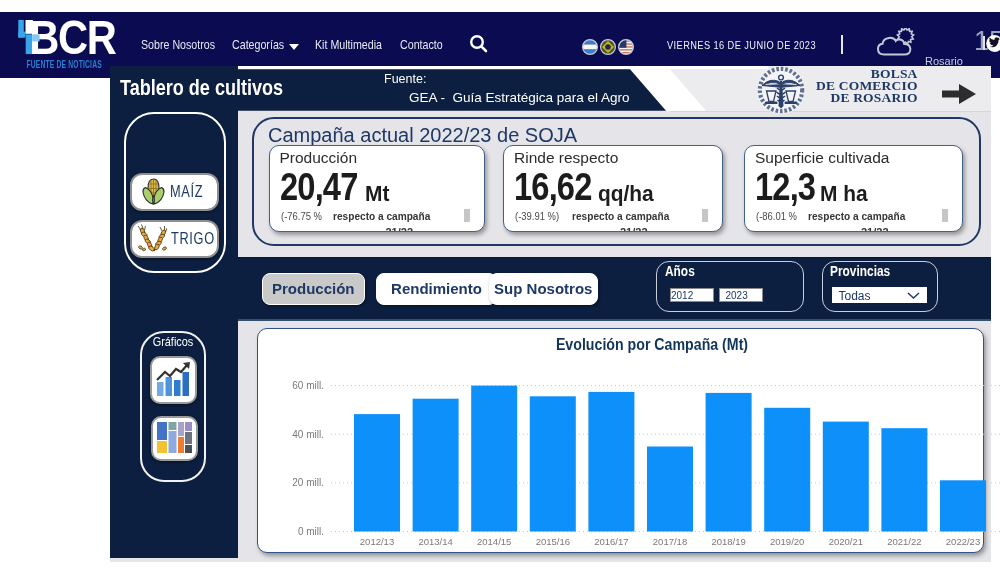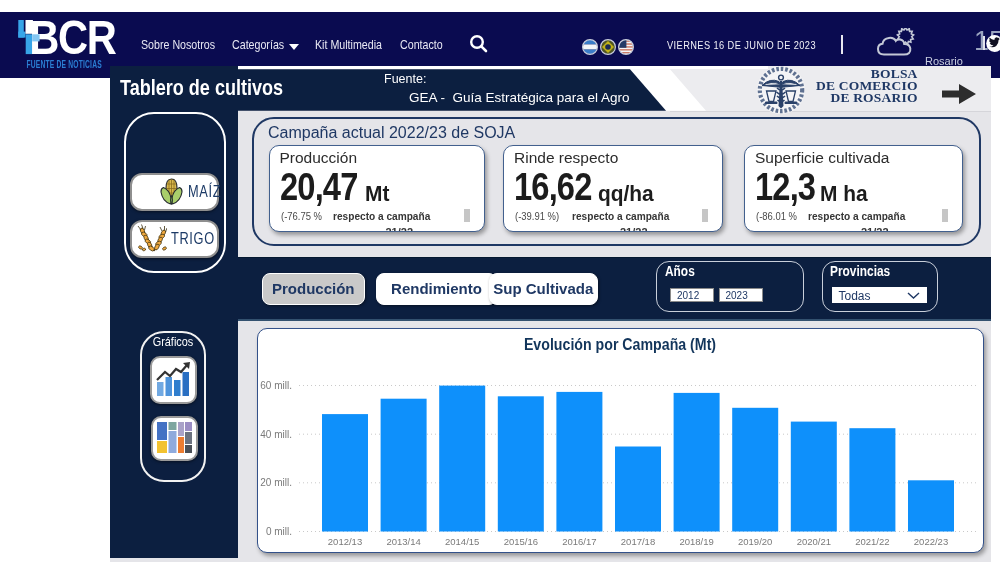--- a/index.html
+++ b/index.html
@@ -161,21 +161,21 @@
       </g>
     </svg>
     <div class="abs" style="left:706px; top:2px; color:#1F3865; font-family:'Liberation Serif',serif; font-weight:bold; font-size:13.5px; line-height:11.9px; letter-spacing:.2px;text-align:right;">BOLSA<br>DE COMERCIO<br>DE ROSARIO</div>
     <svg class="abs" style="left:832px; top:14.5px;" width="36" height="26" viewBox="0 0 36 26">
       <polygon points="0,9.5 17,9.5 17,3 34,13 17,23 17,16.5 0,16.5" fill="#2D2D2D"></polygon>
     </svg>
 
     <div class="abs" style="left:14px; top:46px; width:102px; height:161px; border:2px solid #fff; border-radius:30px;"></div>
 
 
-    <div class="cropbtn" style="top:106.5px;padding-left:18px;">
+    <div class="cropbtn" style="top:106.5px;">
       <svg style="margin-left:10px; flex:none;" width="23" height="27" viewBox="0 0 23 27">
         <path d="M11.5,1 Q17,1 17,10 Q17,20 11.5,24 Q6,20 6,10 Q6,1 11.5,1 Z" fill="#D9B94B" stroke="#23282e" stroke-width="1.1"></path>
         <g stroke="#8a6d1f" stroke-width="0.8">
           <line x1="6.6" y1="6" x2="16.4" y2="6"></line>
             <line x1="6" y1="10.5" x2="17" y2="10.5"></line>
           <line x1="6.3" y1="15" x2="16.7" y2="15"></line>
             <line x1="7.2" y1="19.5" x2="15.8" y2="19.5"></line>
           <line x1="9" y1="1.6" x2="9" y2="22.3"></line>
             <line x1="11.5" y1="1" x2="11.5" y2="24"></line>
           <line x1="14" y1="1.6" x2="14" y2="22.3"></line>
@@ -241,21 +241,21 @@
         <rect x="15.5" y="13" width="8" height="22" fill="#8FAADC"></rect>
         <rect x="25" y="4" width="6" height="14" fill="#A9A2C8"></rect>
         <rect x="25" y="19" width="6" height="16" fill="#ED7D31"></rect>
         <rect x="32" y="4" width="7" height="9" fill="#9B8EC4"></rect>
         <rect x="32" y="14" width="7" height="12" fill="#6B7280"></rect>
         <rect x="32" y="27" width="7" height="8" fill="#4A5058"></rect>
       </svg>
     </div>
 
     <div class="abs" style="left:141.5px; top:51px; width:729px; height:129px; border:2px solid #1F3864; border-radius:22px;"></div>
-    <div class="abs" style="left:158px; top:57.5px; color:#1F3864; font-size:16px;">Campaña actual 2022/23 de SOJA</div>
+    <div class="abs" style="left:158px; top:57.5px; color:#1F3864; font-size:20px;">Campaña actual 2022/23 de SOJA</div>
     <div class="card" style="left:158.5px; width:216.5px;">
       <div class="lbl">Producción</div>
       <div class="num">20,47</div>
         <div class="unit" style="left:95px;">Mt</div>
       <div class="pct">(-76.75 %</div>
       <div class="resp">respecto a campaña</div>
       <div class="resp2">21/22</div>
       <div class="thumb"></div>
     </div>
     <div class="card" style="left:393px; width:220px;">
@@ -273,35 +273,35 @@
         <div class="unit" style="left:75px;">M ha</div>
       <div class="pct">(-86.01 %</div>
       <div class="resp">respecto a campaña</div>
       <div class="resp2">21/22</div>
       <div class="thumb"></div>
     </div>
 
     <div class="abs" style="left:128px; top:191px; width:753px; height:64px; background:#0C1F40; border-top:1.5px solid #041830; border-bottom:2px solid #33516F;"></div>
     <div class="slicerbtn" style="left:151.5px; width:103.5px; background:#C9C9C9;">Producción</div>
     <div class="slicerbtn" style="left:266px; width:121px;">Rendimiento</div>
-    <div class="slicerbtn" style="left:379px; width:108.5px;">Sup Cultivada</div>
+    <div class="slicerbtn" style="left:379px; width:108.5px;">Sup Nosotros</div>
     <div class="abs" style="left:545.5px; top:195px; width:148.5px; height:50.5px; border:1.5px solid #C9CFDA; border-radius:13px;"></div>
     <div class="abs" style="left:555px; top:197px; color:#fff; font-size:14px; font-weight:bold; transform:scaleX(.85); transform-origin:left top;">Años</div>
-    <div class="abs" style="left:560px; top:222px; width:44px; height:13.5px; background:#fff; border:1px solid #8A8A8A; color:#1F3864; font-size:10px; padding-left:6px; line-height:13.5px;">2012</div>
+    <div class="abs" style="left:560px; top:222px; width:44px; height:13.5px; background:#fff; border:1px solid #8A8A8A; color:#1F3864; font-size:10px; line-height:13.5px;">2012</div>
     <div class="abs" style="left:608.5px; top:222px; width:44.5px; height:13.5px; background:#fff; border:1px solid #8A8A8A; color:#1F3864; font-size:10px; padding-left:6px; line-height:13.5px;">2023</div>
     <div class="abs" style="left:711.5px; top:195px; width:116px; height:50.5px; border:1.5px solid #C9CFDA; border-radius:13px;"></div>
     <div class="abs" style="left:719.5px; top:197px; color:#fff; font-size:14px; font-weight:bold; transform:scaleX(.85); transform-origin:left top;">Provincias</div>
     <div class="abs" style="left:721.5px; top:221px; width:95.5px; height:16px; background:#fff;">
       <span style="position:absolute; left:7px; top:2px; font-size:12px; color:#1F3864;">Todas</span>
       <svg style="position:absolute; right:7px; top:5px;" width="13" height="8">
           <polyline points="1,1 6.5,6 12,1" fill="none" stroke="#1F3864" stroke-width="1.4"></polyline>
         </svg>
     </div>
 
-    <div class="abs" style="left:147px; top:262px; width:727px; height:225px; background:#fff; border:1.5px solid #33518A; border-radius:10px; box-shadow:2px 3px 4px rgba(0,0,0,.35);">
+    <div class="abs" style="left:147px; top:262px; width:727px; height:225px; background:#fff; border:1.5px solid #33518A; border-radius:10px; box-shadow:2px 3px 4px rgba(0,0,0,.35);padding-left:32px;">
       <svg width="724" height="222" viewBox="0 0 724 222">
         <text transform="translate(362,21) scale(.86,1)" x="0" y="0" text-anchor="middle" font-size="16.5" font-weight="bold" fill="#12355B">Evolución por Campaña (Mt)</text>
         <g font-size="10" fill="#7A7A7A" text-anchor="end">
           <text x="34" y="60">60 mill.</text>
           <text x="34" y="109">40 mill.</text>
           <text x="34" y="157">20 mill.</text>
           <text x="34" y="206">0 mill.</text>
         </g>
         <g stroke="#C9C9C9" stroke-width="1" stroke-dasharray="1 3">
           <line x1="41" y1="56.5" x2="718" y2="56.5"></line>

